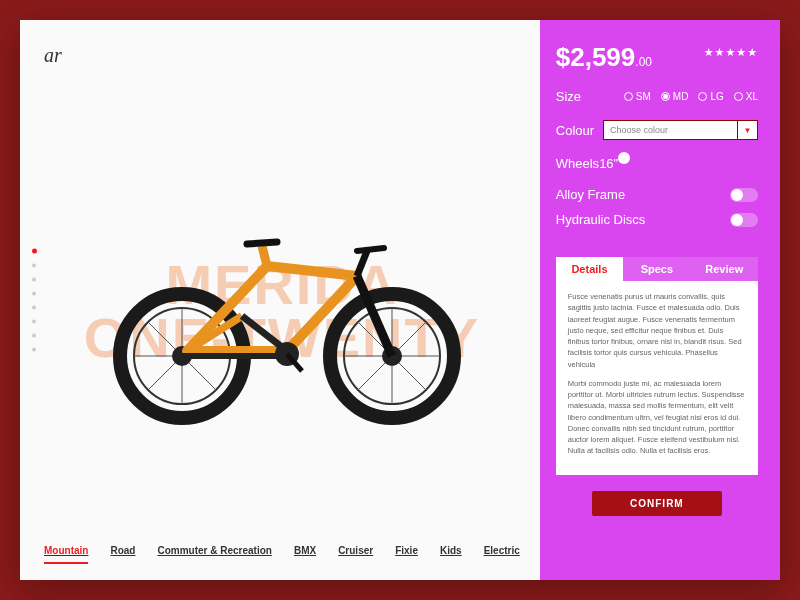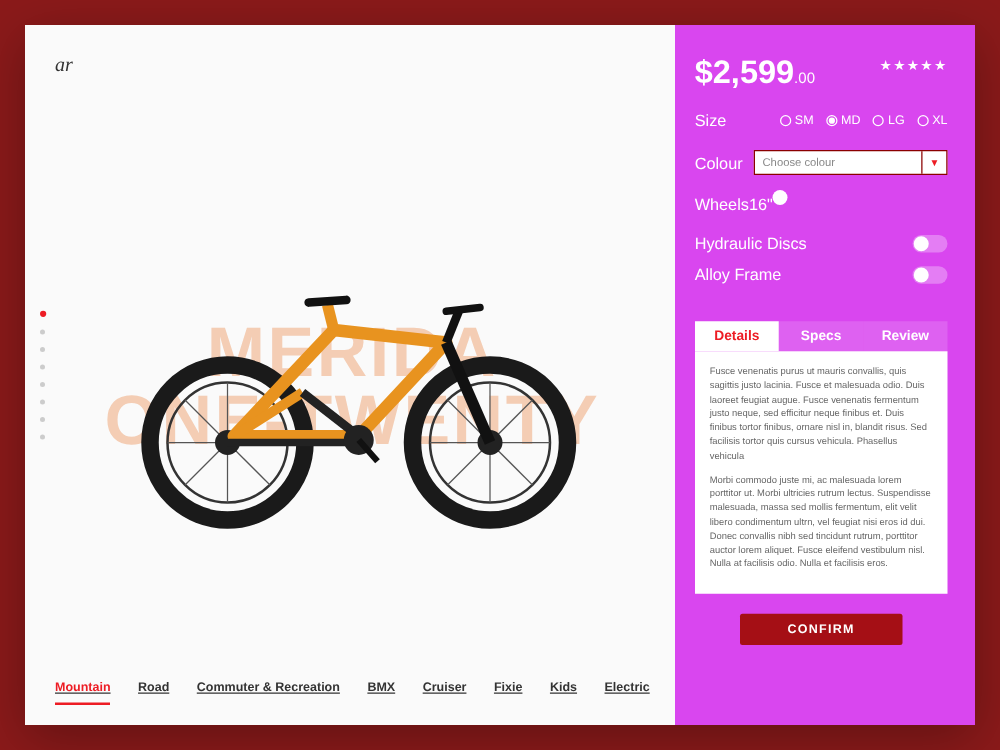--- a/index.html
+++ b/index.html
@@ -26,21 +26,21 @@
   padding: 24px 20px 16px 24px;
   display: flex;
   flex-direction: column;
   position: relative;
   background-image: radial-gradient(circle, #e8e8e8 0.5px, transparent 0.5px);
   background-size: 8px 8px;
 }
 .logo {
   font-family: Georgia, serif;
   font-style: italic;
-  font-size: 16px;
+  font-size: 20px;
   color: #333;
 }
 .heading {
   font-family: "Arial Narrow", "Helvetica Neue", sans-serif;
   font-weight: 700;
   font-size: 28px;
   letter-spacing: -0.5px;
   text-align: right;
   margin-top: -22px;
   color: #111;
@@ -414,25 +414,25 @@
         <span>16"</span>
       </div>
       <div class="slider-track">
         <div class="slider-fill"></div>
         <div class="slider-thumb"></div>
       </div>
     </div>
 
     <div id="toggles">
         <div class="row" style="margin-bottom: 10px;">
-          <span class="label">Hydraulic Discs</span>
+          <span class="label">Alloy Frame</span>
           <div class="toggle"></div>
         </div>
         <div class="row" style="margin-bottom: 10px;">
-          <span class="label">Alloy Frame</span>
+          <span class="label">Hydraulic Discs</span>
           <div class="toggle"></div>
         </div>
       </div>
 
     <div>
       <div class="tabs" id="tabs">
           <div class="tab active">Details</div>
           <div class="tab">Specs</div>
           <div class="tab">Review</div>
         </div>

